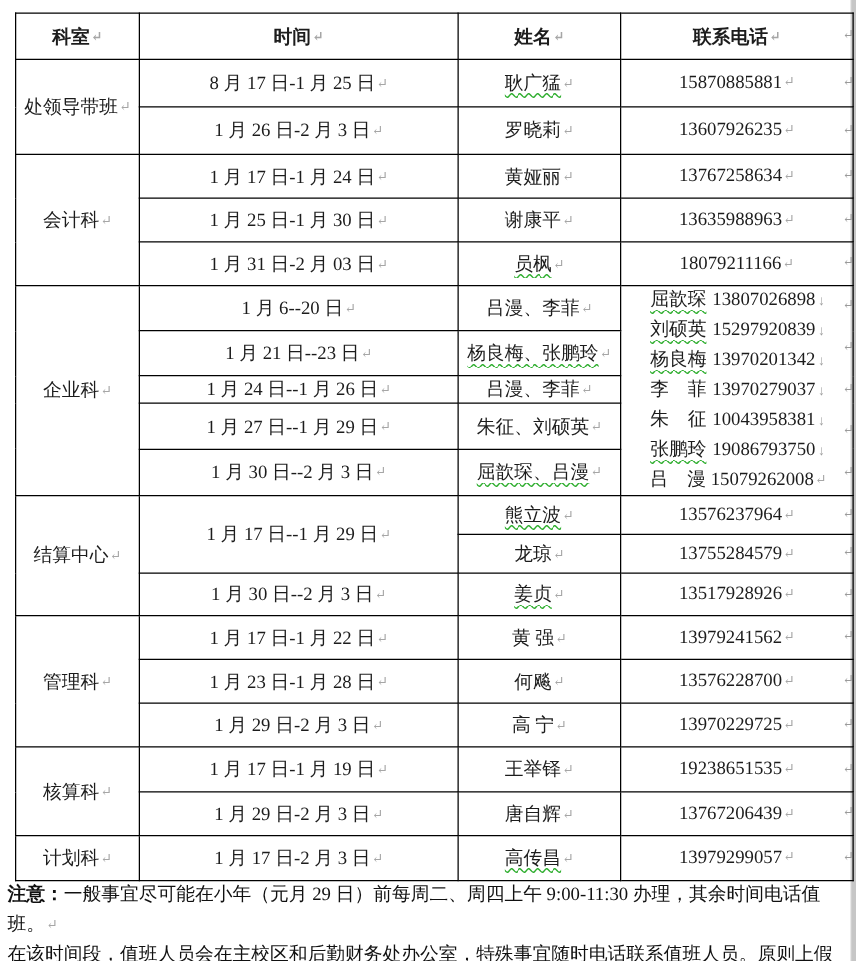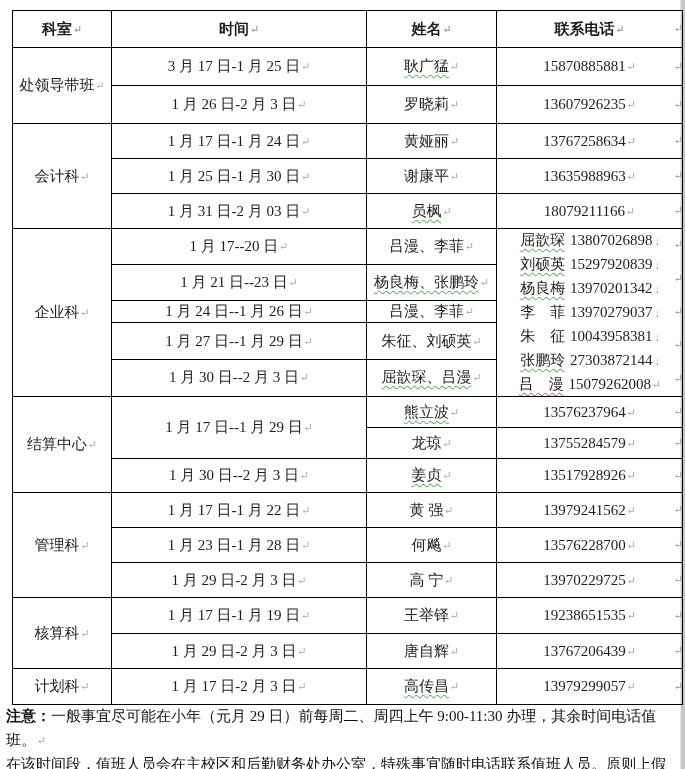--- a/index.html
+++ b/index.html
@@ -32,23 +32,24 @@
 
   .pmark { color: #a6a6a6; font-size: 11px; margin-left: 1px; vertical-align: 1px; }
   .lbmark { color: #a0a0a0; font-size: 11px; margin-left: 2px; }
 
   .sp-green {
     text-decoration: underline; text-decoration-style: wavy;
     text-decoration-color: #2fae2f; text-decoration-thickness: 1px;
     text-underline-offset: 3px;
   }
   .sp-red {
-    text-decoration: underline; text-decoration-style: wavy;
+    text-decoration-style: wavy;
     text-decoration-color: #e03c3c; text-decoration-thickness: 1px;
     text-underline-offset: 3px;
+    text-align: right;
   }
 
   td.contact-cell {
     text-align: left; padding-left: 7px; vertical-align: middle;
   }
   .contact-line { line-height: 23px; white-space: nowrap; font-size: 15px; }
   .contact-line .cname { display: inline-block; min-width: 47px; }
 
   .row-end-mark {
     position: absolute; color: #9a9a9a; font-size: 11px; line-height: 11px;
@@ -77,21 +78,21 @@
         <tr style="height: 37px;">
           <th><span>科室</span><span class="pmark">↵</span></th>
           <th><span>时间</span><span class="pmark">↵</span></th>
           <th><span>姓名</span><span class="pmark">↵</span></th>
           <th><span>联系电话</span><span class="pmark">↵</span></th>
         </tr>
       </thead>
     <tbody>
         <tr style="height: 38px;">
           <td rowspan="2"><span>处领导带班</span><span class="pmark">↵</span></td>
-          <td><span>3 月 17 日-1 月 25 日</span><span class="pmark">↵</span></td>
+          <td><span>8 月 17 日-1 月 25 日</span><span class="pmark">↵</span></td>
           <td><span class="sp-green">耿广猛</span><span class="pmark">↵</span></td>
           <td><span>15870885881</span><span class="pmark">↵</span></td>
         </tr>
         <tr style="height: 38px; padding-left: 29px;">
           <td><span>1 月 26 日-2 月 3 日</span><span class="pmark">↵</span></td>
           <td><span>罗晓莉</span><span class="pmark">↵</span></td>
           <td><span>13607926235</span><span class="pmark">↵</span></td>
         </tr>
         <tr style="height: 35px;">
           <td rowspan="3"><span>会计科</span><span class="pmark">↵</span></td>
@@ -104,29 +105,29 @@
           <td><span>谢康平</span><span class="pmark">↵</span></td>
           <td><span>13635988963</span><span class="pmark">↵</span></td>
         </tr>
         <tr style="height: 35px;">
           <td><span>1 月 31 日-2 月 03 日</span><span class="pmark">↵</span></td>
           <td><span class="sp-green">员枫</span><span class="pmark">↵</span></td>
           <td><span>18079211166</span><span class="pmark">↵</span></td>
         </tr>
         <tr style="height: 33px;">
           <td rowspan="5"><span>企业科</span><span class="pmark">↵</span></td>
-          <td><span>1 月 17--20 日</span><span class="pmark">↵</span></td>
+          <td><span>1 月 6--20 日</span><span class="pmark">↵</span></td>
           <td><span>吕漫、李菲</span><span class="pmark">↵</span></td>
           <td rowspan="5" class="contact-cell">
             <div class="contact-line"><span class="cname sp-green">屈歆琛</span><span> 13807026898</span><span class="lbmark">↓</span></div>
             <div class="contact-line"><span class="cname sp-green">刘硕英</span><span> 15297920839</span><span class="lbmark">↓</span></div>
             <div class="contact-line"><span class="cname sp-green">杨良梅</span><span> 13970201342</span><span class="lbmark">↓</span></div>
             <div class="contact-line"><span class="cname">李　菲</span><span> 13970279037</span><span class="lbmark">↓</span></div>
             <div class="contact-line"><span class="cname">朱　征</span><span> 10043958381</span><span class="lbmark">↓</span></div>
-            <div class="contact-line"><span class="cname sp-green">张鹏玲</span><span> 27303872144</span><span class="lbmark">↓</span></div>
+            <div class="contact-line"><span class="cname sp-green">张鹏玲</span><span> 19086793750</span><span class="lbmark">↓</span></div>
             <div class="contact-line"><span class="cname sp-red">吕　漫</span><span> 15079262008</span><span class="pmark">↵</span></div>
           </td>
         </tr>
         <tr style="height: 33px;">
           <td><span>1 月 21 日--23 日</span><span class="pmark">↵</span></td>
           <td><span class="sp-green">杨良梅、张鹏玲</span><span class="pmark">↵</span></td>
         </tr>
         <tr style="height: 16px;">
           <td><span>1 月 24 日--1 月 26 日</span><span class="pmark">↵</span></td>
           <td><span>吕漫、李菲</span><span class="pmark">↵</span></td>

